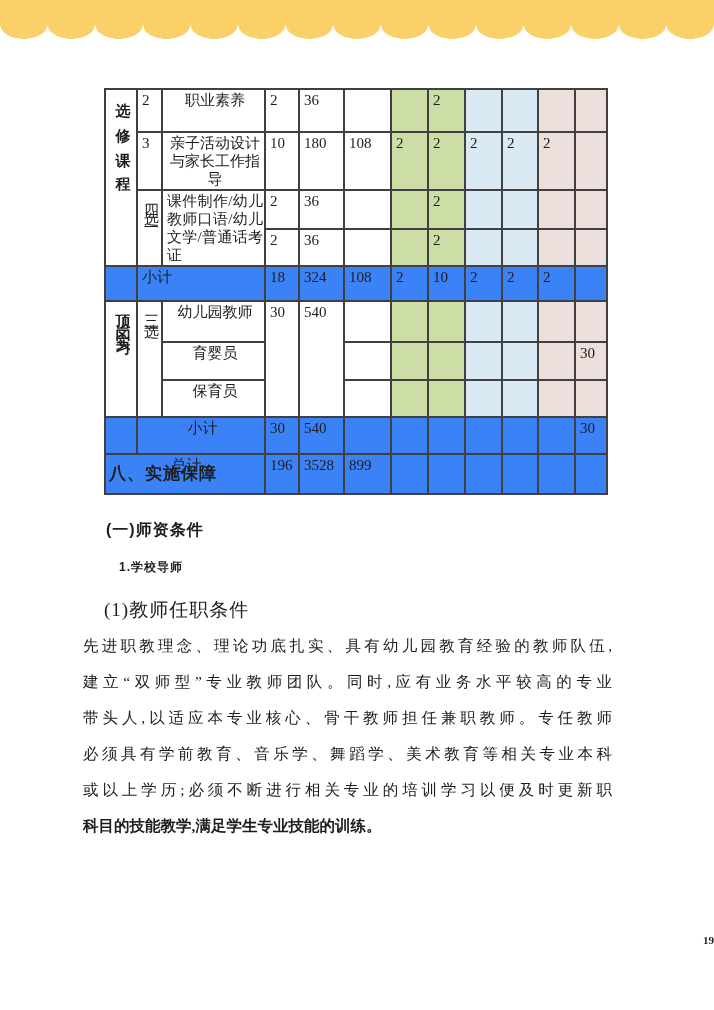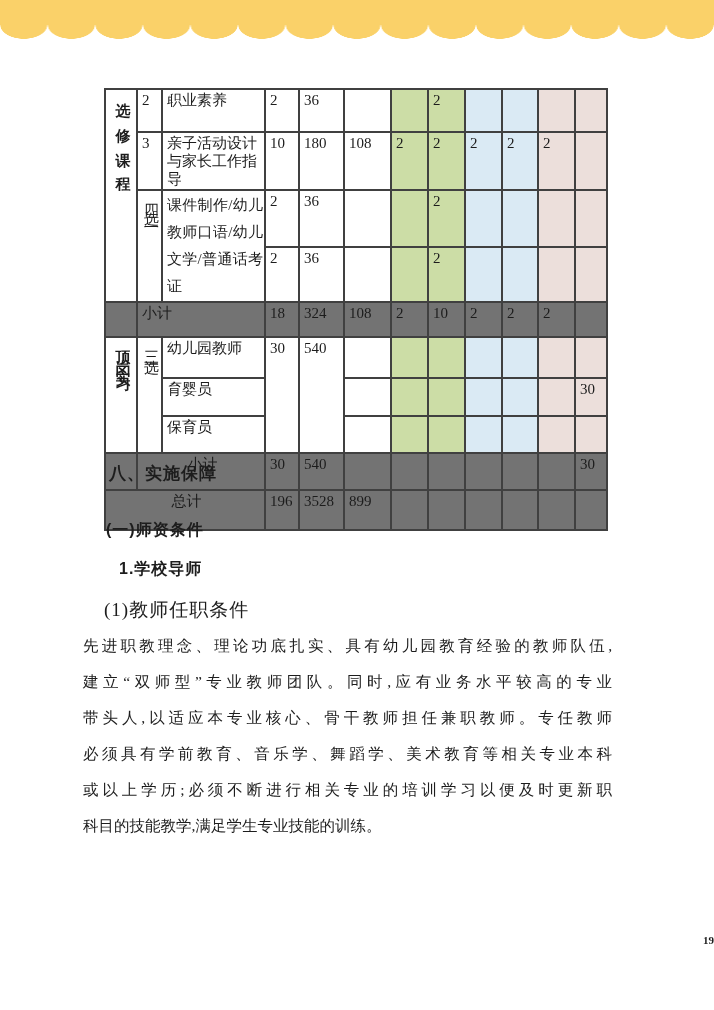--- a/index.html
+++ b/index.html
@@ -21,43 +21,43 @@
   
   table.cur {
     position:absolute; left:104px; top:88px; width:502px;
     border-collapse:collapse; table-layout:fixed;
     font-size:15px; line-height:19px; color:#1c1c1c;
   }
   table.cur td { border:2px solid #404040; padding:1px 1px 1px 4px; vertical-align:top; overflow:hidden; }
   td.g { background:#ccdda6; }
   td.b { background:#daeaf4; }
   td.p { background:#ecdfdb; }
-  tr.sum td { background:#737373; }
+  tr.sum td { background:#3b82f6; }
   td.grp { vertical-align:middle; text-align:center; padding:0; font-weight:bold; }
   td.sub { vertical-align:middle; text-align:center; padding:0; }
-  td.name { text-align:left; padding:1px 2px; line-height:18px;border-radius:19px; }
-  td.name-j { text-align:justify; padding:1px 3px; line-height:27px; }
+  td.name { text-align:center; padding:1px 2px; line-height:18px;border-radius:19px; }
+  td.name-j { text-align:justify; padding:1px 3px; line-height:18px; }
   td.mid { vertical-align:middle; }
   td.lab-c { text-align:center; padding:1px 1px; }
   .vert { writing-mode:vertical-rl; text-orientation:upright; display:inline-block; line-height:1; }
   .ls-xl { letter-spacing:25px; }
   .ls-md { letter-spacing:9px; }
   .ls-sm { letter-spacing:7px; }
 
   
   .h-sec  { position:absolute; left:109px; top:462px; font-family:"Liberation Sans","DejaVu Sans",sans-serif; font-weight:bold; font-size:17px; letter-spacing:1px; }
   .h-sub1 { position:absolute; left:106px; top:520px; font-family:"Liberation Sans","DejaVu Sans",sans-serif; font-weight:bold; font-size:16px; letter-spacing:1px; }
-  .h-sub2 { position:absolute; left:119px; top:559px; font-family:"Liberation Sans","DejaVu Sans",sans-serif; font-weight:bold; font-size:16px; letter-spacing:1px; }
+  .h-sub2 { position:absolute; left:119px; top:559px; font-family:"Liberation Sans","DejaVu Sans",sans-serif; font-weight:bold; font-size:12px; letter-spacing:1px; }
   .h-sub3 { position:absolute; left:104px; top:597px; font-size:19px; letter-spacing:1px; }
 
   
   .para { position:absolute; left:83px; top:628px; width:529px; font-size:15.5px; }
   .para .pline { height:36px; line-height:36px; text-align:justify; text-align-last:justify; white-space:nowrap; }
   .para .pline.first { text-indent:70px; }
-  .para .pline.last { text-align-last:left; white-space:normal; }
+  .para .pline.last { text-align-last:left; white-space:normal;font-weight:bold; }
 
   .pgnum { position:absolute; left:0; top:934px; width:714px; text-align:right; font-size:11px; font-weight:bold; }
 </style>
 </head>
 <body>
 
 <div class="page">
 
   <div class="top-border">
     <div class="band"></div>

